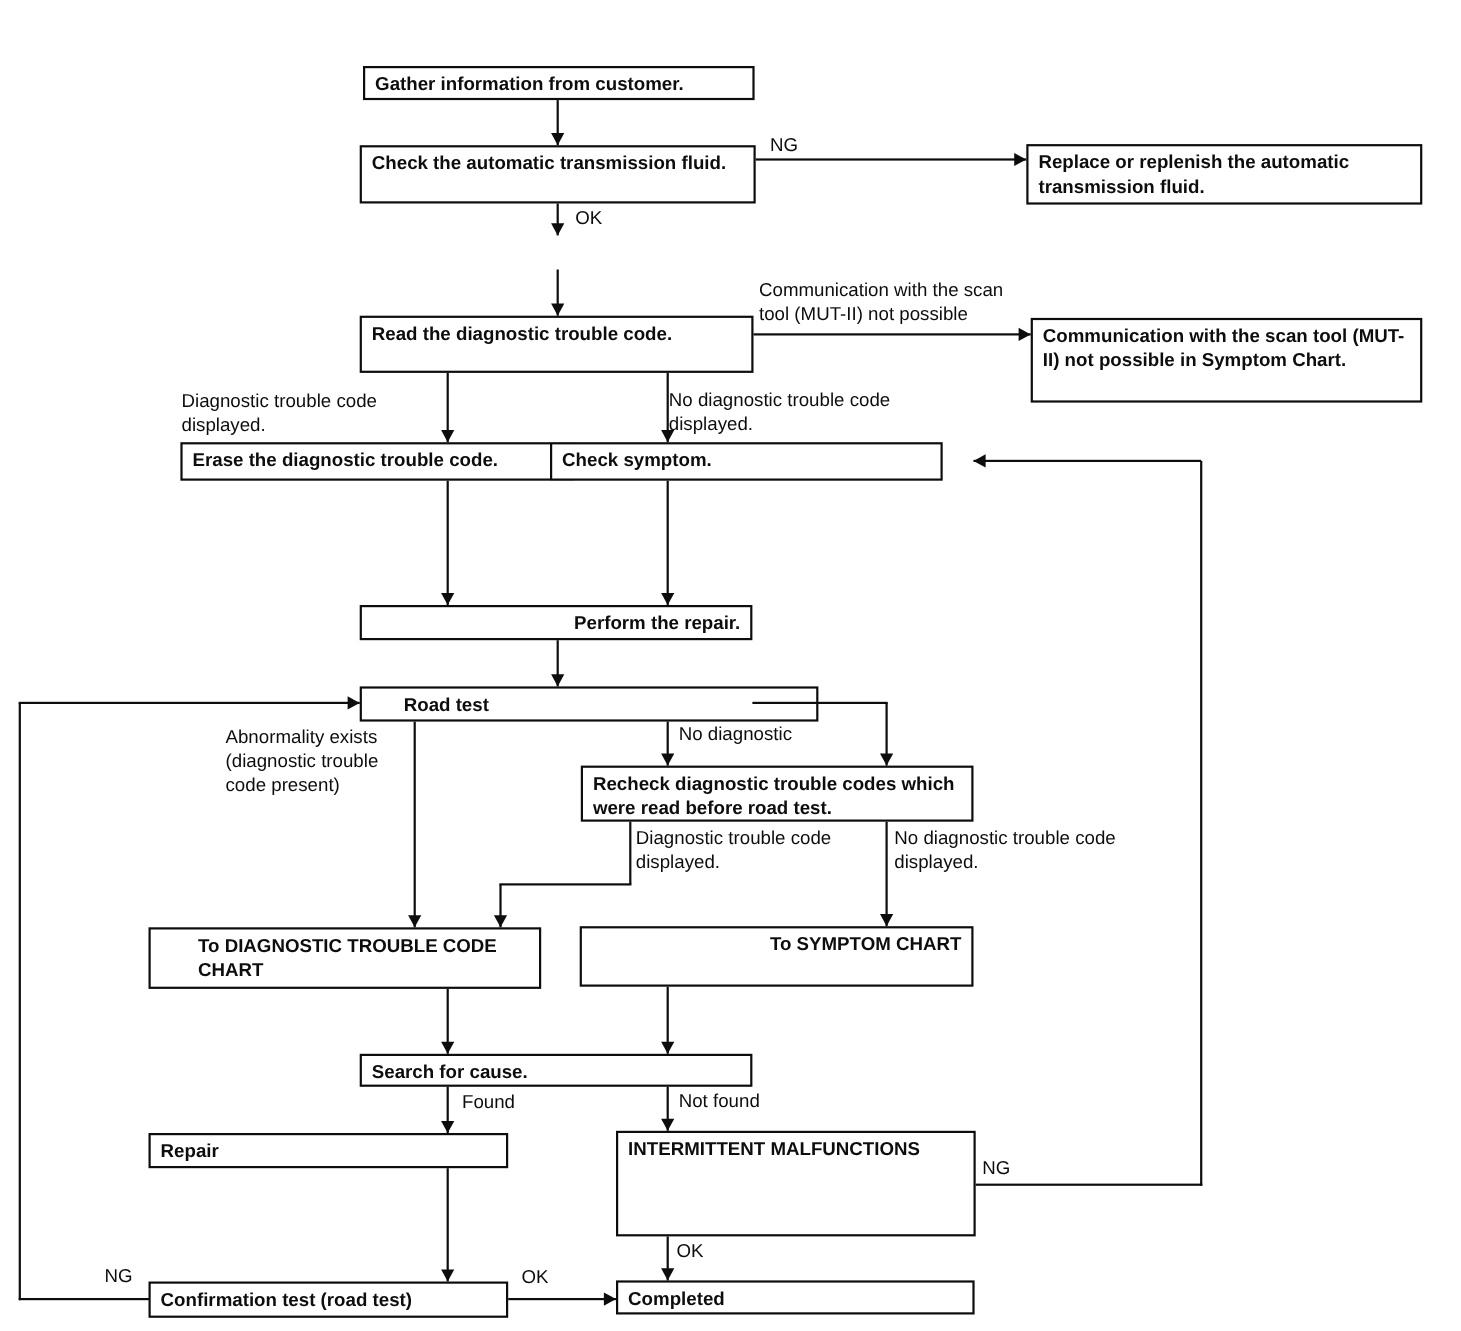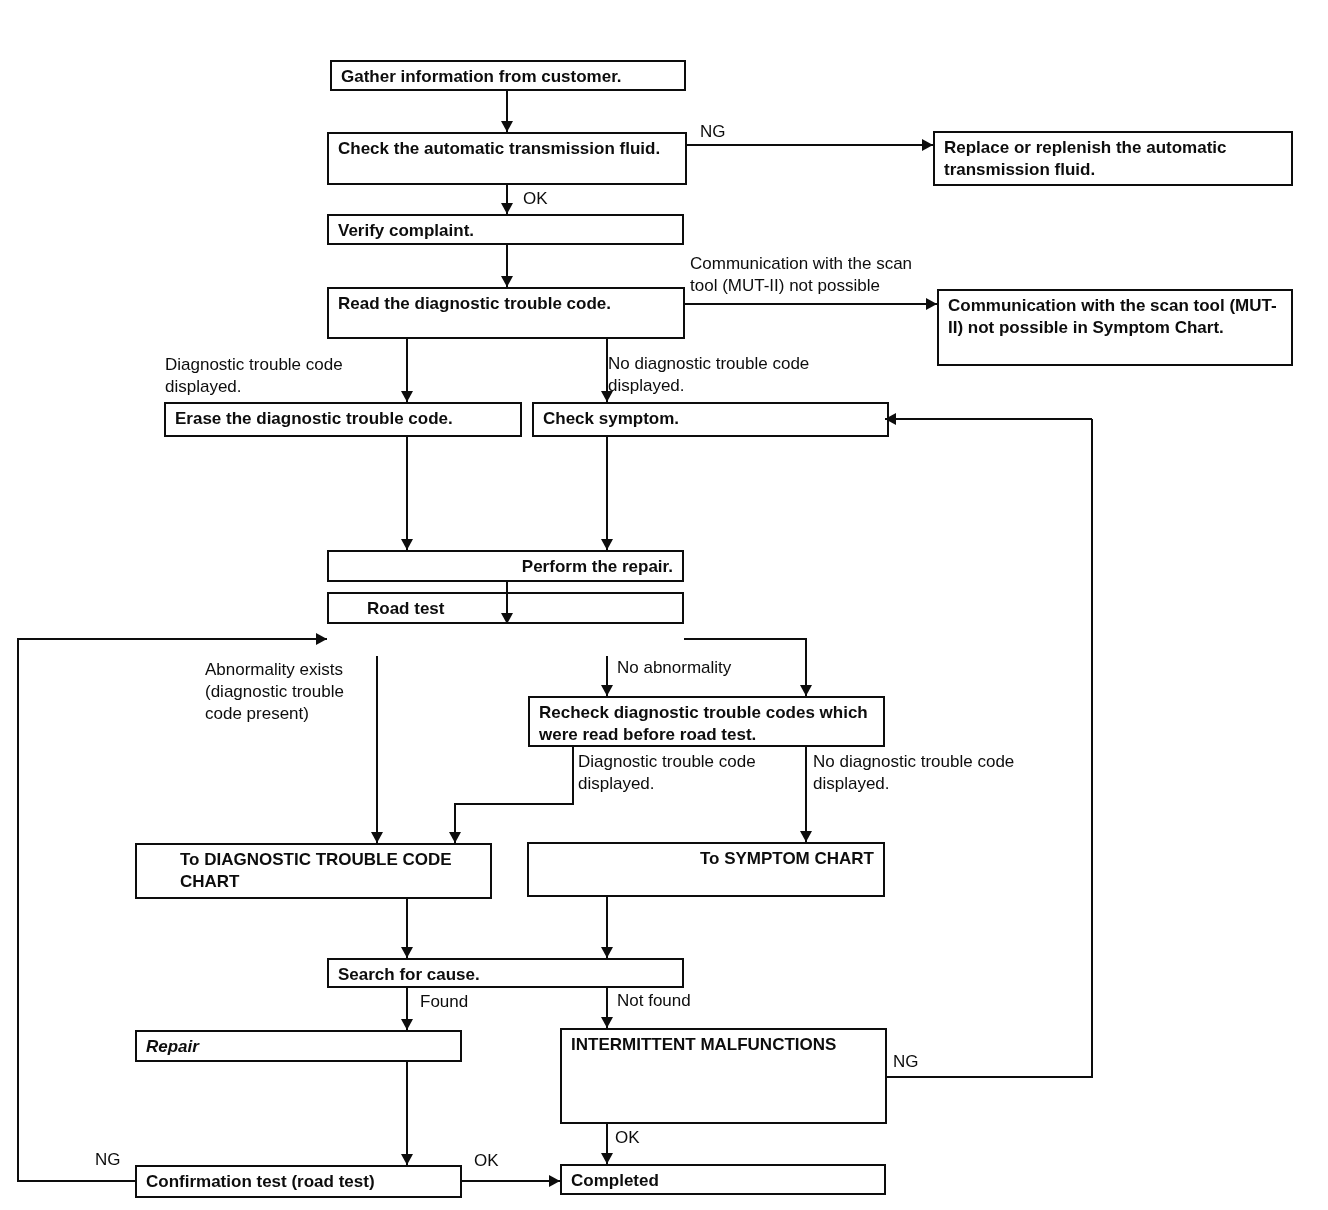--- a/index.html
+++ b/index.html
@@ -35,45 +35,44 @@
   .code { position: absolute; font-weight: bold; font-size: 15px; letter-spacing: 0.5px; }
 </style>
 </head>
 <body>
 
 <div id="canvas">
 
   <div class="b" style="left:330px;top:13px;width:356px;height:31px;">Gather information from customer.</div>
   <div class="b" style="left:327px;top:85px;width:360px;height:53px;">Check the automatic transmission fluid.</div>
   <div class="b" style="left:933px;top:84px;width:360px;height:55px;">Replace or replenish the automatic transmission fluid.</div>
-  <div class="b" style="left:327px;top:167px;width:357px;height:31px;">Verify complaint.</div>
   <div class="b" style="left:327px;top:240px;width:358px;height:52px;">Read the diagnostic trouble code.</div>
   <div class="b" style="left:937px;top:242px;width:356px;height:77px;">Communication with the scan tool (MUT-II) not possible in Symptom Chart.</div>
   <div class="b" style="left:164px;top:355px;width:358px;height:35px;">Erase the diagnostic trouble code.</div>
-  <div class="b" style="left:532px;top:355px;width:357px;height:35px;">Check symptom.</div>
+  <div class="b" style="left:500px;top:355px;width:357px;height:35px;">Check symptom.</div>
   <div class="b" style="left:327px;top:503px;width:357px;height:32px;text-align:right;">Perform the repair.</div>
-  <div class="b" style="left:327px;top:545px;width:357px;height:32px;padding-left:38px;">Road test</div>
+  <div class="b" style="left:327px;top:577px;width:417px;height:32px;padding-left:38px;">Road test</div>
   <div class="b" style="left:528px;top:649px;width:357px;height:51px;">Recheck diagnostic trouble codes which were read before road test.</div>
   <div class="b" style="left:135px;top:796px;width:357px;height:56px;padding-left:43px;">To DIAGNOSTIC TROUBLE CODE CHART</div>
   <div class="b" style="left:527px;top:795px;width:358px;height:55px;text-align:right;">To SYMPTOM CHART</div>
   <div class="b" style="left:327px;top:911px;width:357px;height:30px;">Search for cause.</div>
-  <div class="b" style="left:135px;top:983px;width:327px;height:32px;font-style:italic;">Repair</div>
+  <div class="b" style="left:135px;top:983px;width:327px;height:32px;">Repair</div>
   <div class="b" style="left:560px;top:981px;width:327px;height:96px;">INTERMITTENT MALFUNCTIONS</div>
   <div class="b" style="left:135px;top:1118px;width:327px;height:33px;">Confirmation test (road test)</div>
   <div class="b" style="left:560px;top:1117px;width:326px;height:31px;">Completed</div>
 
   <div class="t" style="left:700px;top:74px;">NG</div>
   <div class="t" style="left:523px;top:141px;">OK</div>
   <div class="t" style="left:690px;top:206px;">Communication with the scan
 tool (MUT-II) not possible</div>
   <div class="t" style="left:165px;top:307px;">Diagnostic trouble code
 displayed.</div>
   <div class="t" style="left:608px;top:306px;">No diagnostic trouble code
 displayed.</div>
-  <div class="t" style="left:617px;top:610px;">No abnormality</div>
+  <div class="t" style="left:617px;top:610px;">No diagnostic</div>
   <div class="t" style="left:205px;top:612px;">Abnormality exists
 (diagnostic trouble
 code present)</div>
   <div class="t" style="left:578px;top:704px;">Diagnostic trouble code
 displayed.</div>
   <div class="t" style="left:813px;top:704px;">No diagnostic trouble code
 displayed.</div>
   <div class="t" style="left:420px;top:944px;">Found</div>
   <div class="t" style="left:617px;top:943px;">Not found</div>
   <div class="t" style="left:893px;top:1004px;">NG</div>

